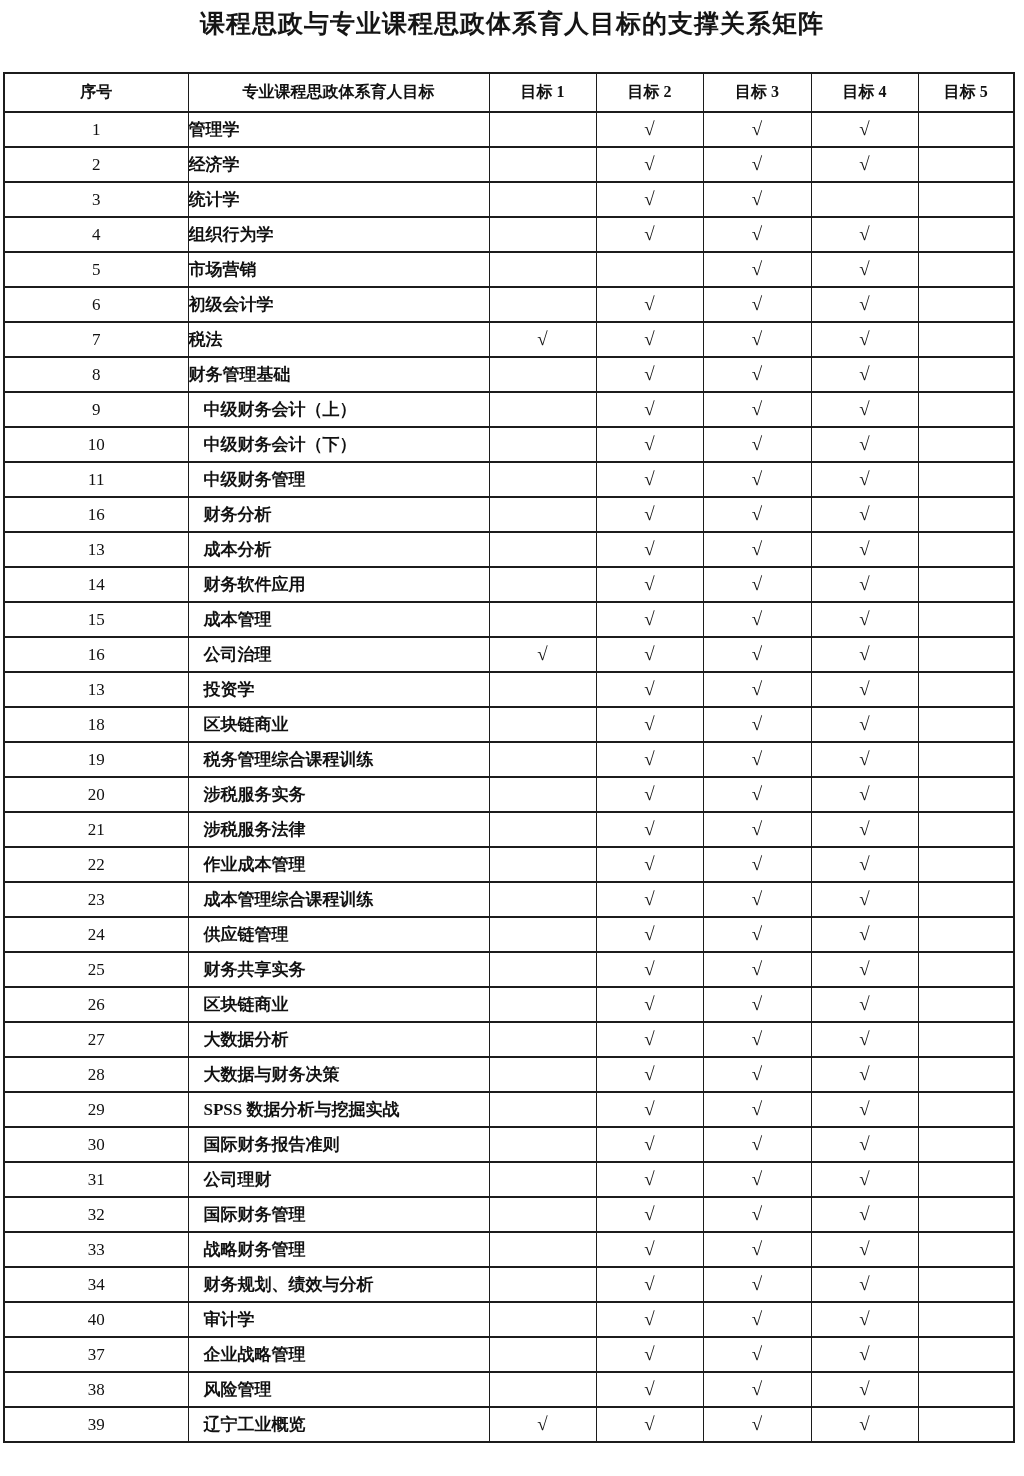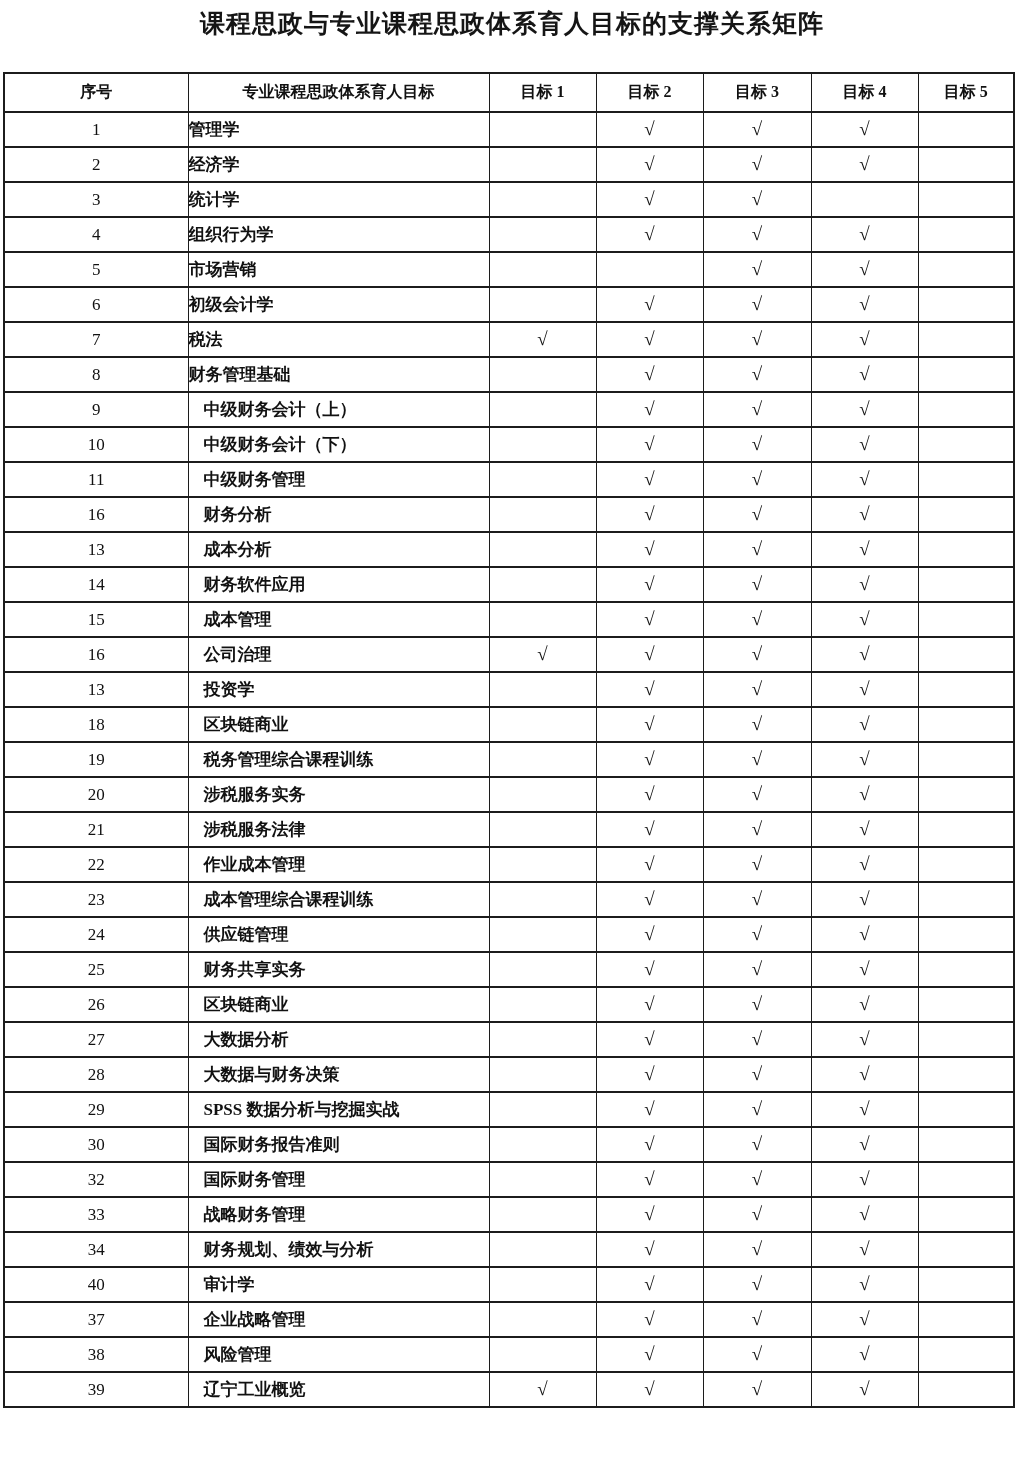--- a/index.html
+++ b/index.html
@@ -357,20 +357,29 @@
         <tr>
           <td class="no">30</td>
           <td class="name indent">国际财务报告准则</td>
           <td class="check"></td>
           <td class="check"><span>√</span></td>
           <td class="check"><span>√</span></td>
           <td class="check"><span>√</span></td>
           <td class="check"></td>
         </tr>
         <tr>
+          <td class="no">31</td>
+          <td class="name indent">公司理财</td>
+          <td class="check"></td>
+          <td class="check"><span>√</span></td>
+          <td class="check"><span>√</span></td>
+          <td class="check"><span>√</span></td>
+          <td class="check"></td>
+        </tr>
+        <tr>
           <td class="no">32</td>
           <td class="name indent">国际财务管理</td>
           <td class="check"></td>
           <td class="check"><span>√</span></td>
           <td class="check"><span>√</span></td>
           <td class="check"><span>√</span></td>
           <td class="check"></td>
         </tr>
         <tr>
           <td class="no">33</td>

